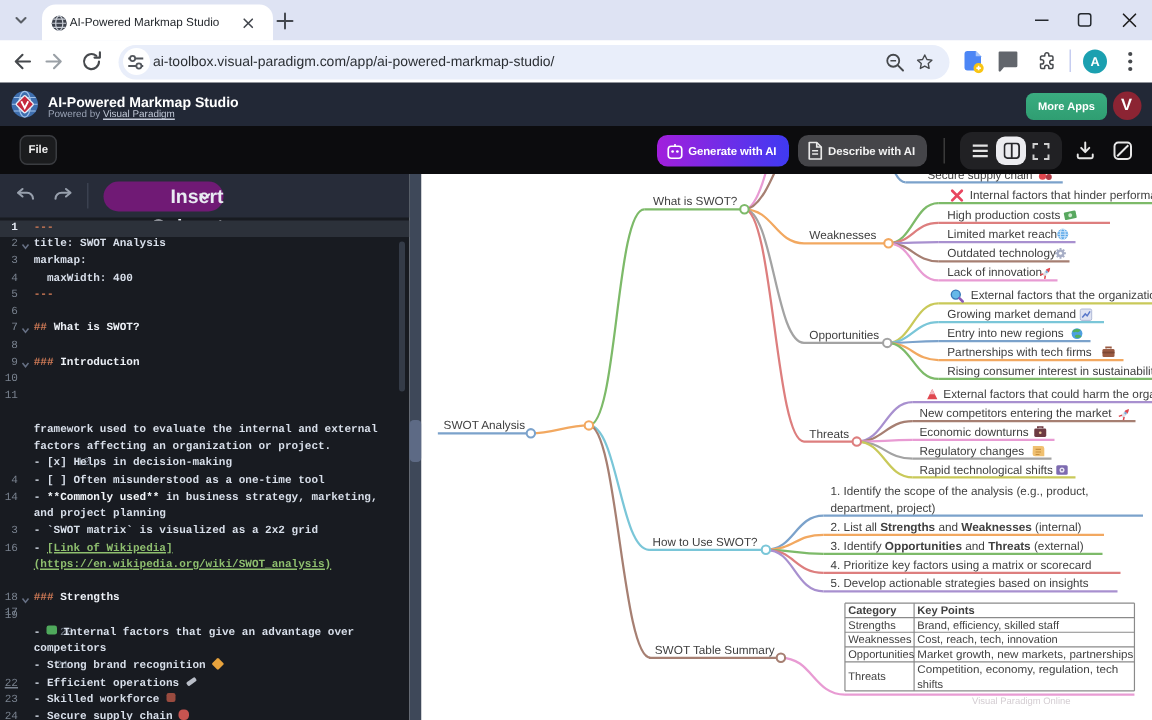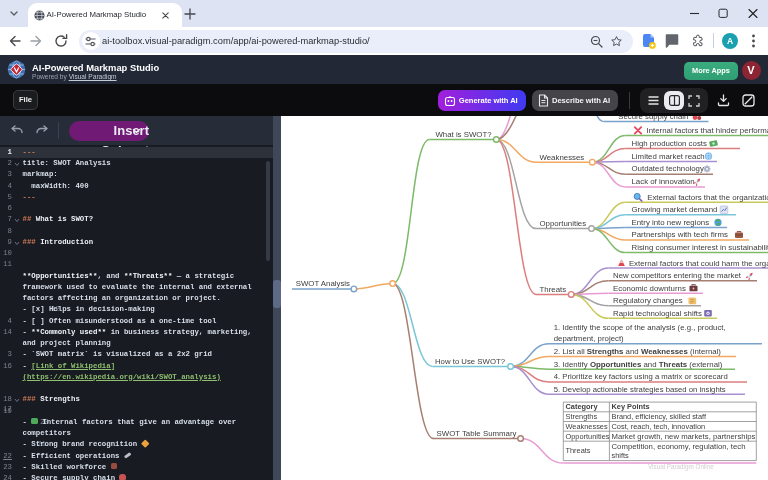--- a/index.html
+++ b/index.html
@@ -210,21 +210,20 @@
       </svg>
 <div class="crow" style="top:98.28px"><span class="o">##</span> <span class="hb">What is SWOT?</span></div>
 <div class="cnum" style="top:109.53px;">8</div>
 <div class="cnum" style="top:120.78px;">9</div>
 <svg class="abs" style="left:13.5px;top:124.90px" width="6" height="5" viewBox="0 0 6 5">
         <path d="M1 1 L3 3.5 L5 1" stroke="#667084" stroke-width="1" fill="none"></path>
       </svg>
 <div class="crow" style="top:120.78px"><span class="o">###</span> <span class="hb">Introduction</span></div>
 <div class="cnum" style="top:132.03px;">10</div>
 <div class="cnum" style="top:143.28px;">11</div>
-<div class="crow" style="top:154.53px"><b>**Opportunities**</b>, and <b>**Threats**</b> — a strategic</div>
 <div class="crow" style="top:165.78px">framework used to evaluate the internal and external</div>
 <div class="crow" style="top:177.03px">factors affecting an organization or project.</div>
 <div class="cnum" style="top:188.28px;margin-left:48px;">12</div>
 <div class="crow" style="top:188.28px">- [x] Helps in decision-making</div>
 <div class="cnum" style="top:199.53px;">4</div>
 <div class="crow" style="top:199.53px">- [ ] Often misunderstood as a one-time tool</div>
 <div class="cnum" style="top:210.78px;">14</div>
 <div class="crow" style="top:210.78px">- <b>**Commonly used**</b> in business strategy, marketing,</div>
 <div class="crow" style="top:222.03px">and project planning</div>
 <div class="cnum" style="top:233.28px;">3</div>

